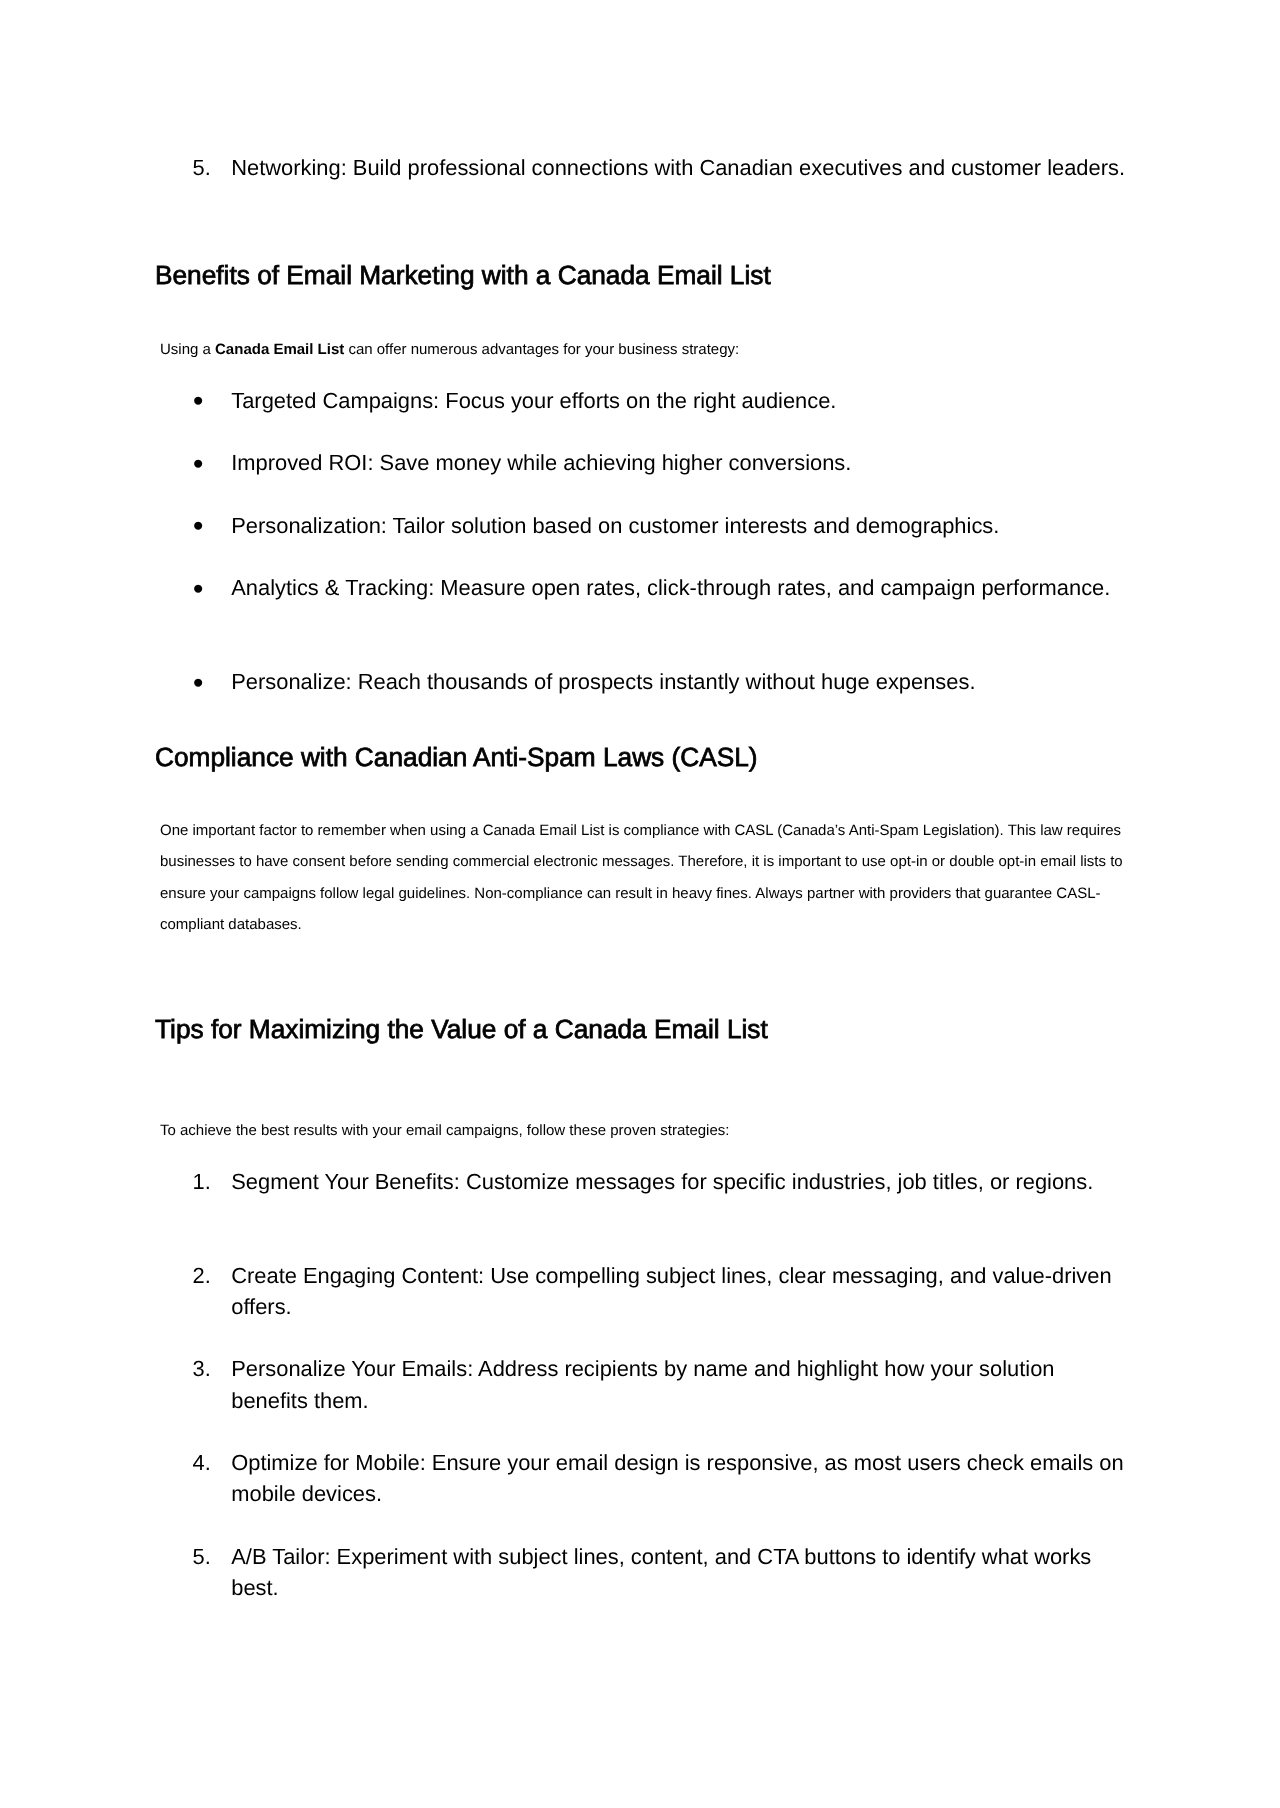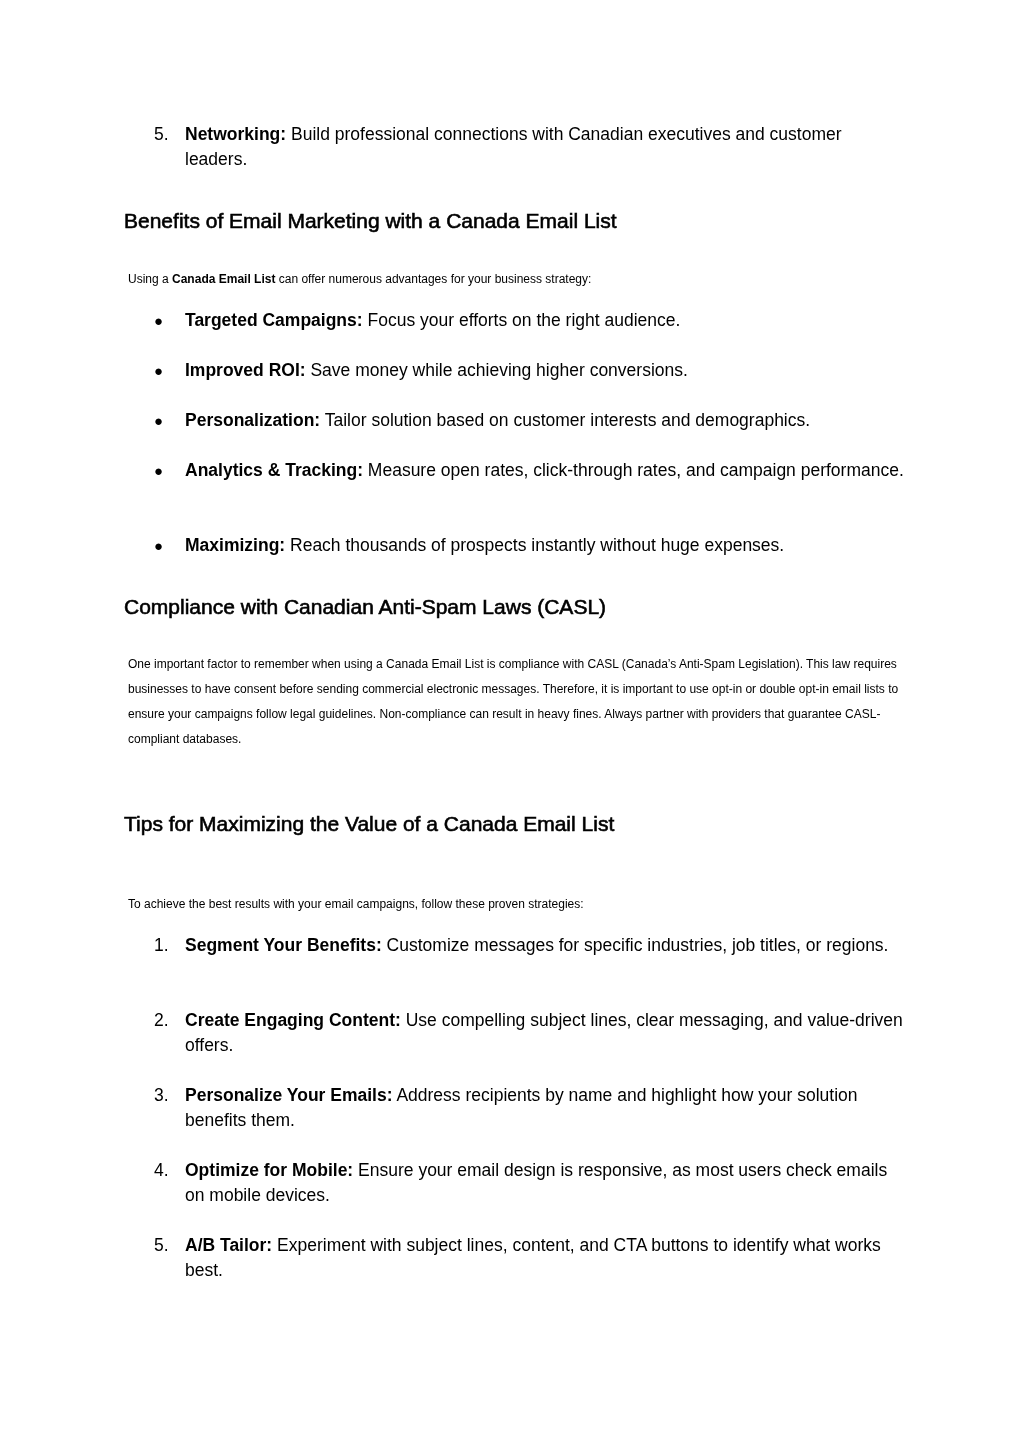--- a/index.html
+++ b/index.html
@@ -10,21 +10,21 @@
     .page { position: absolute; left: 124px; top: 0; width: 780px; }
     .p { font-size: 12px; line-height: 25px; margin: 4px; }
     h2 {
       font-family: "Liberation Sans", sans-serif;
       font-size: 21px; font-weight: normal; line-height: 34px; margin: 0;
       -webkit-text-stroke: 0.6px #000;
     }
     .item { position: absolute; left: 0; width: 780px; font-size: 17.5px; line-height: 25px; }
     .item .marker { position: absolute; left: 30px; top: 0; }
     .item .body { margin-left: 61px; }
-    .item .body b { font-weight: bold; }
+    .item .body b { font-weight: normal; }
     .bullet .marker { left: 30px; font-size: 15px; }
     .abs { position: absolute; left: 0; }
   </style>
 </head>
 <body>
 
 <div class="page">
 
   <div class="item" style="top:122px;">
     <span class="marker">5.</span>
@@ -45,21 +45,21 @@
   <div class="item bullet" style="top:408px;">
     <span class="marker">●</span>
     <div class="body"><b>Personalization:</b><span> Tailor solution based on customer interests and demographics.</span></div>
   </div>
   <div class="item bullet" style="top:458px;">
     <span class="marker">●</span>
     <div class="body"><b>Analytics &amp; Tracking:</b><span> Measure open rates, click-through rates, and campaign performance.</span></div>
   </div>
   <div class="item bullet" style="top:533px;">
     <span class="marker">●</span>
-    <div class="body"><b>Maximizing:</b><span> Reach thousands of prospects instantly without huge expenses.</span></div>
+    <div class="body"><b>Personalize:</b><span> Reach thousands of prospects instantly without huge expenses.</span></div>
   </div>
 
   <h2 class="abs" style="top:590px;">Compliance with Canadian Anti-Spam Laws (CASL)</h2>
   <p class="p abs" style="top:648px; width:780px;">One important factor to remember when using a Canada Email List is compliance with CASL (Canada’s Anti-Spam Legislation). This law requires businesses to have consent before sending commercial electronic messages. Therefore, it is important to use opt-in or double opt-in email lists to ensure your campaigns follow legal guidelines. Non-compliance can result in heavy fines. Always partner with providers that guarantee CASL-compliant databases.</p>
 
   <h2 class="abs" style="top:807px;">Tips for Maximizing the Value of a Canada Email List</h2>
   <p class="p abs" style="top:888px;">To achieve the best results with your email campaigns, follow these proven strategies:</p>
 
   <div class="item" style="top:933px;">
     <span class="marker">1.</span>

